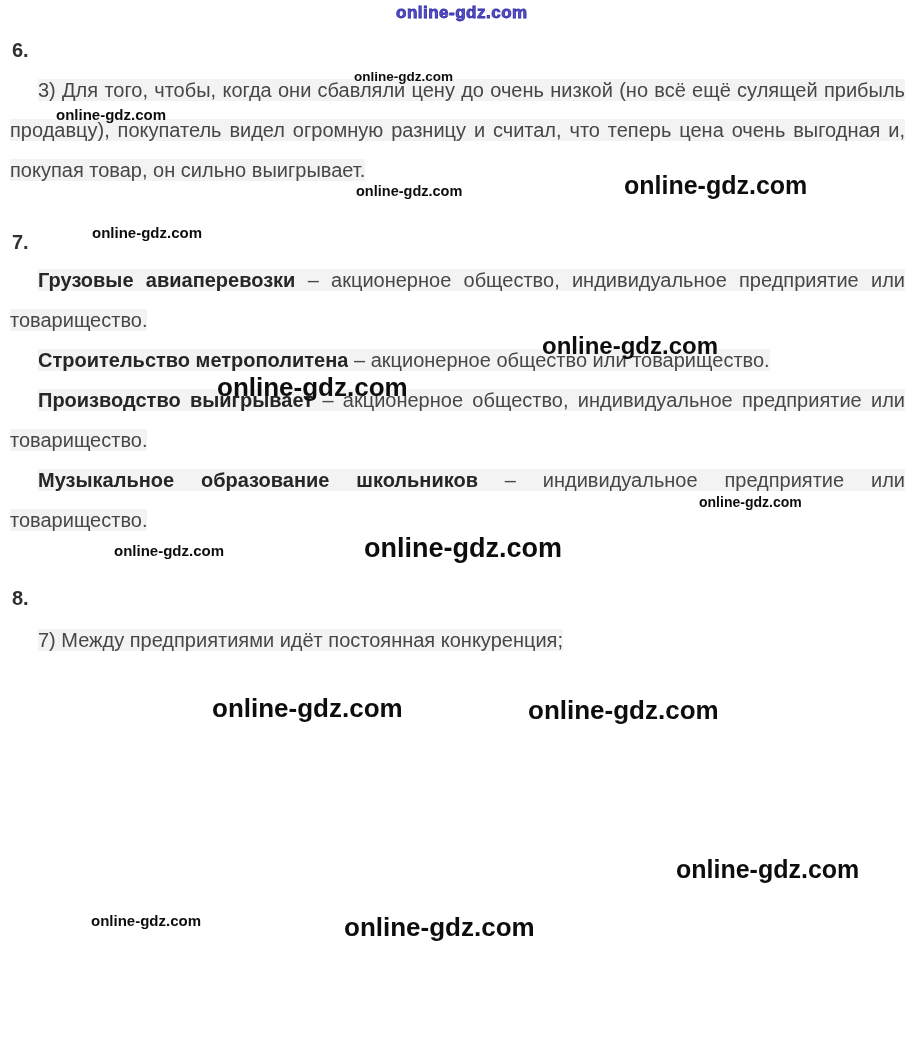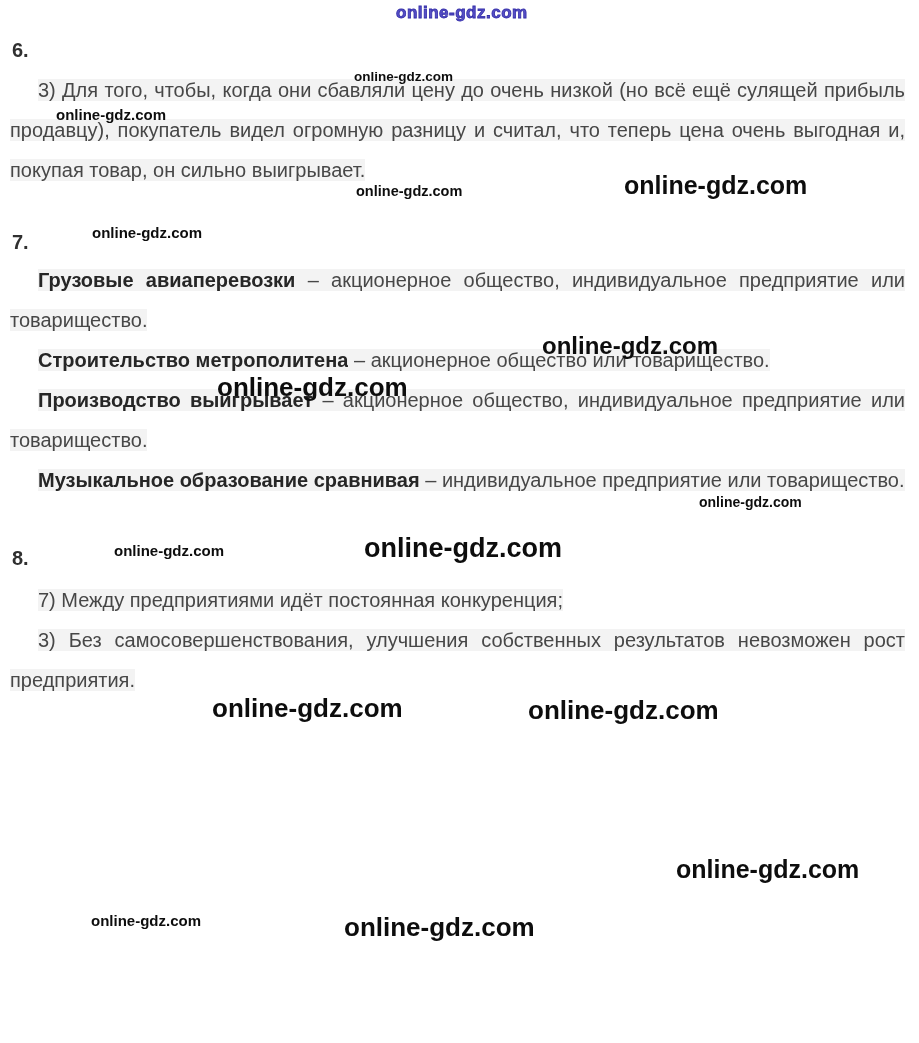--- a/index.html
+++ b/index.html
@@ -80,23 +80,22 @@
     <p class="sec-num sec6-head">6.</p>
     <div class="sec6-body">
       <p class="para"><span class="hl">3) Для того, чтобы, когда они сбавляли цену до очень низкой (но всё ещё сулящей прибыль продавцу), покупатель видел огромную разницу и считал, что теперь цена очень выгодная и, покупая товар, он сильно выигрывает.</span></p>
     </div>
 
     <p class="sec-num sec7-head">7.</p>
     <div class="sec7-body">
       <p class="para"><span class="hl lead">Грузовые авиаперевозки</span><span class="hl"> – акционерное общество, индивидуальное предприятие или товарищество.</span></p>
       <p class="para"><span class="hl lead">Строительство метрополитена</span><span class="hl"> – акционерное общество или товарищество.</span></p>
       <p class="para"><span class="hl lead">Производство выигрывает</span><span class="hl"> – акционерное общество, индивидуальное предприятие или товарищество.</span></p>
-      <p class="para"><span class="hl lead">Музыкальное образование сравнивая</span><span class="hl"> – индивидуальное предприятие или товарищество.</span></p>
+      <p class="para"><span class="hl lead">Музыкальное образование школьников</span><span class="hl"> – индивидуальное предприятие или товарищество.</span></p>
     </div>
 
     <p class="sec-num sec8-head">8.</p>
     <div class="sec8-body">
       <p class="para"><span class="hl">7) Между предприятиями идёт постоянная конкуренция;</span></p>
-      <p class="para"><span class="hl">3) Без самосовершенствования, улучшения собственных результатов невозможен рост предприятия.</span></p>
     </div>
 
   </div>
 </div>
 
 </body></html>

